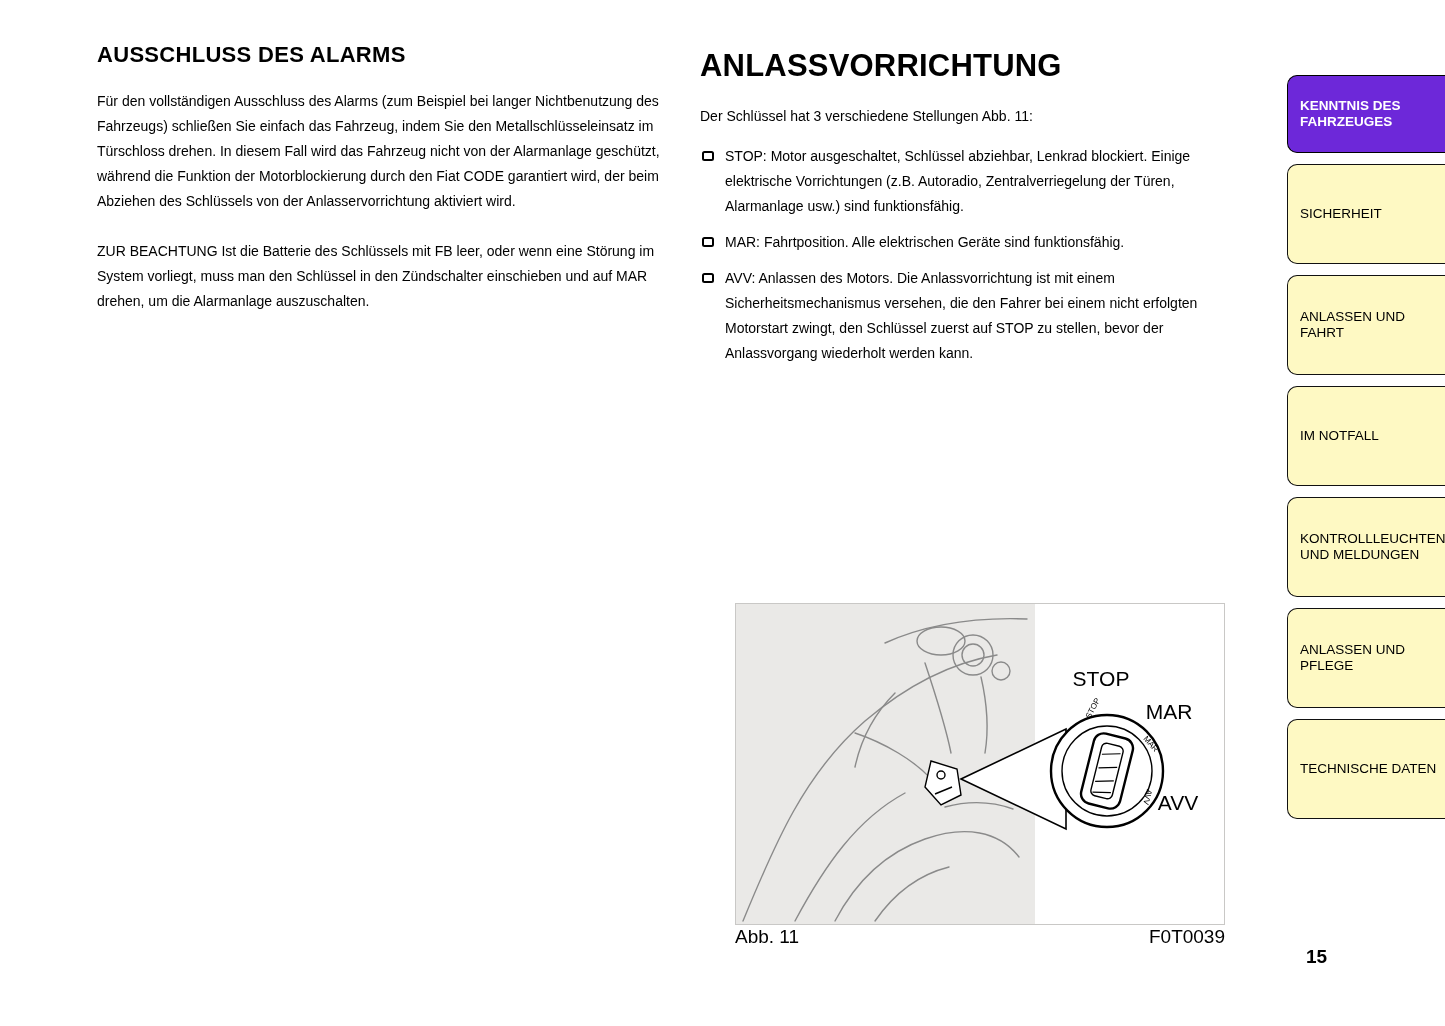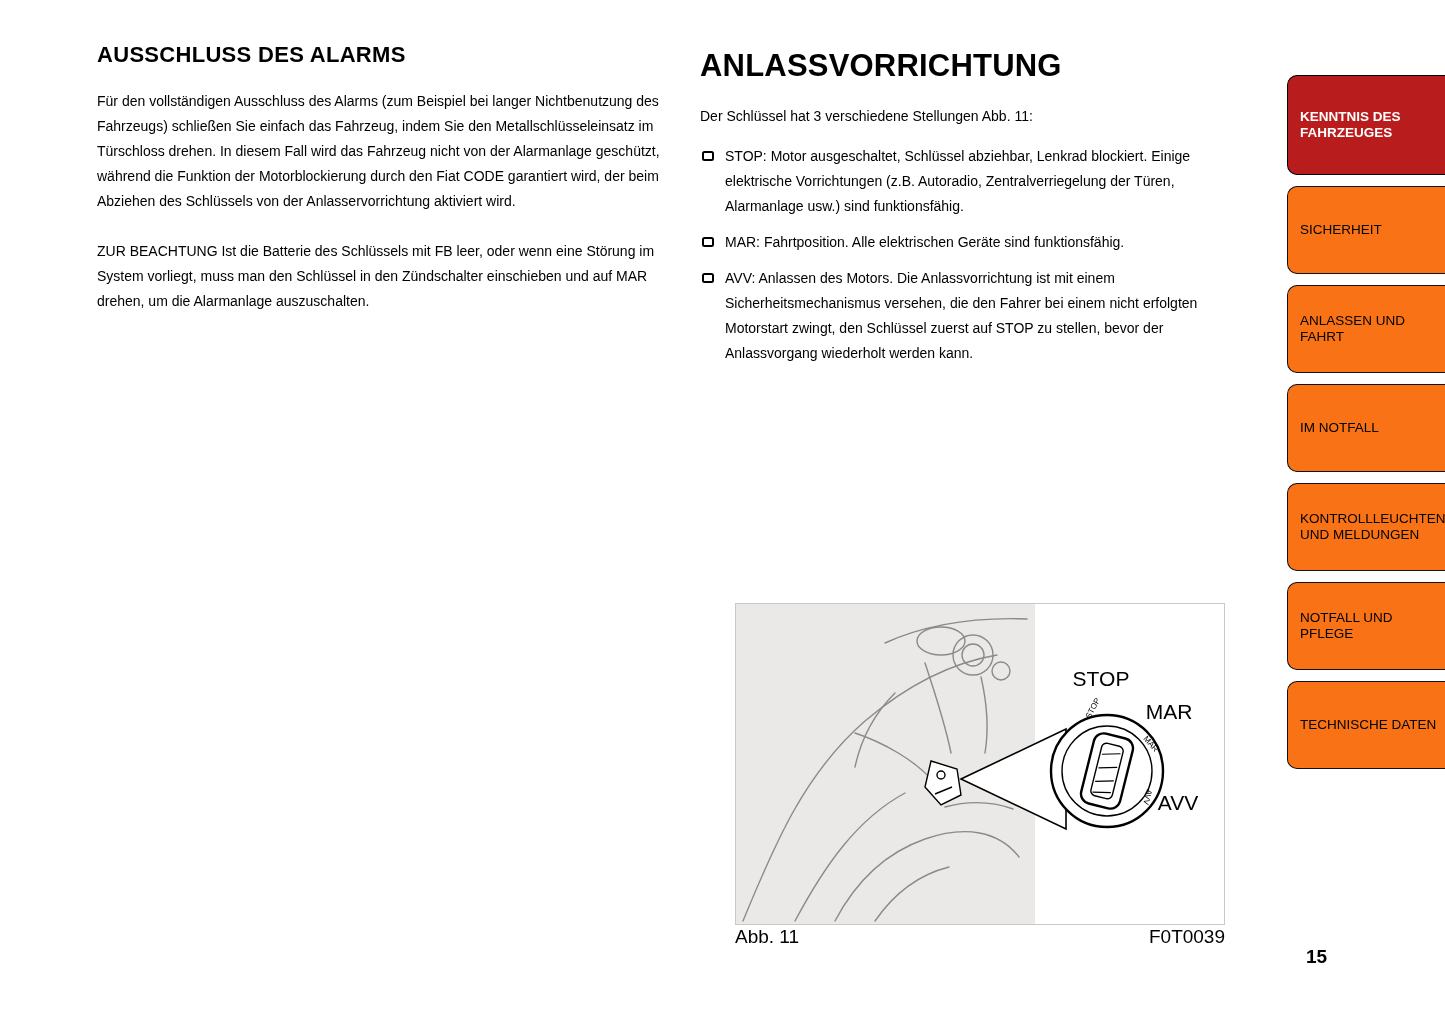--- a/index.html
+++ b/index.html
@@ -32,29 +32,29 @@
   .bullet .bt { flex:1 1 auto; }
 
   
   .figure { position:absolute; left:735px; top:603px; width:490px; }
   .fig-canvas { display:block; width:490px; height:322px; }
   .fig-caption { display:flex; justify-content:space-between; margin-top:1px; font-size:19px;text-align:right; }
 
   
   .sidebar { position:absolute; top:75px; right:0; width:158px; display:flex; flex-direction:column; gap:11px; }
   .tab {
-    height:88px; background:#f97316; color:#000;
+    height:100px; background:#fef9c3; color:#000;
     border:1.5px solid #111; border-right:none;
     border-radius:10px 0 0 10px;
     display:flex; align-items:center;
     padding:0 8px 0 12px;
     font-size:13.5px; line-height:16px; font-weight:400;
     cursor:pointer;
   }
-  .tab.active { background:#b91c1c; color:#fff; font-weight:bold; height:100px; border-color:#000; }
+  .tab.active { background:#6d28d9; color:#fff; font-weight:bold; height:78px; border-color:#000; }
 
   .page-num { position:absolute; left:1306px; top:946px; font-size:19px; font-weight:bold; }
 </style>
 </head>
 <body>
 
 <div class="page">
 
   <section class="col-left">
     <h2>AUSSCHLUSS DES ALARMS</h2>
@@ -146,21 +146,21 @@
     <div class="tab">
       <span>ANLASSEN UND FAHRT</span>
     </div>
     <div class="tab">
       <span>IM NOTFALL</span>
     </div>
     <div class="tab">
       <span>KONTROLLLEUCHTEN UND MELDUNGEN</span>
     </div>
     <div class="tab">
-      <span>NOTFALL UND PFLEGE</span>
+      <span>ANLASSEN UND PFLEGE</span>
     </div>
     <div class="tab">
       <span>TECHNISCHE DATEN</span>
     </div>
   </nav>
 
   <div class="page-num">15</div>
 </div>
 
 </body></html>

